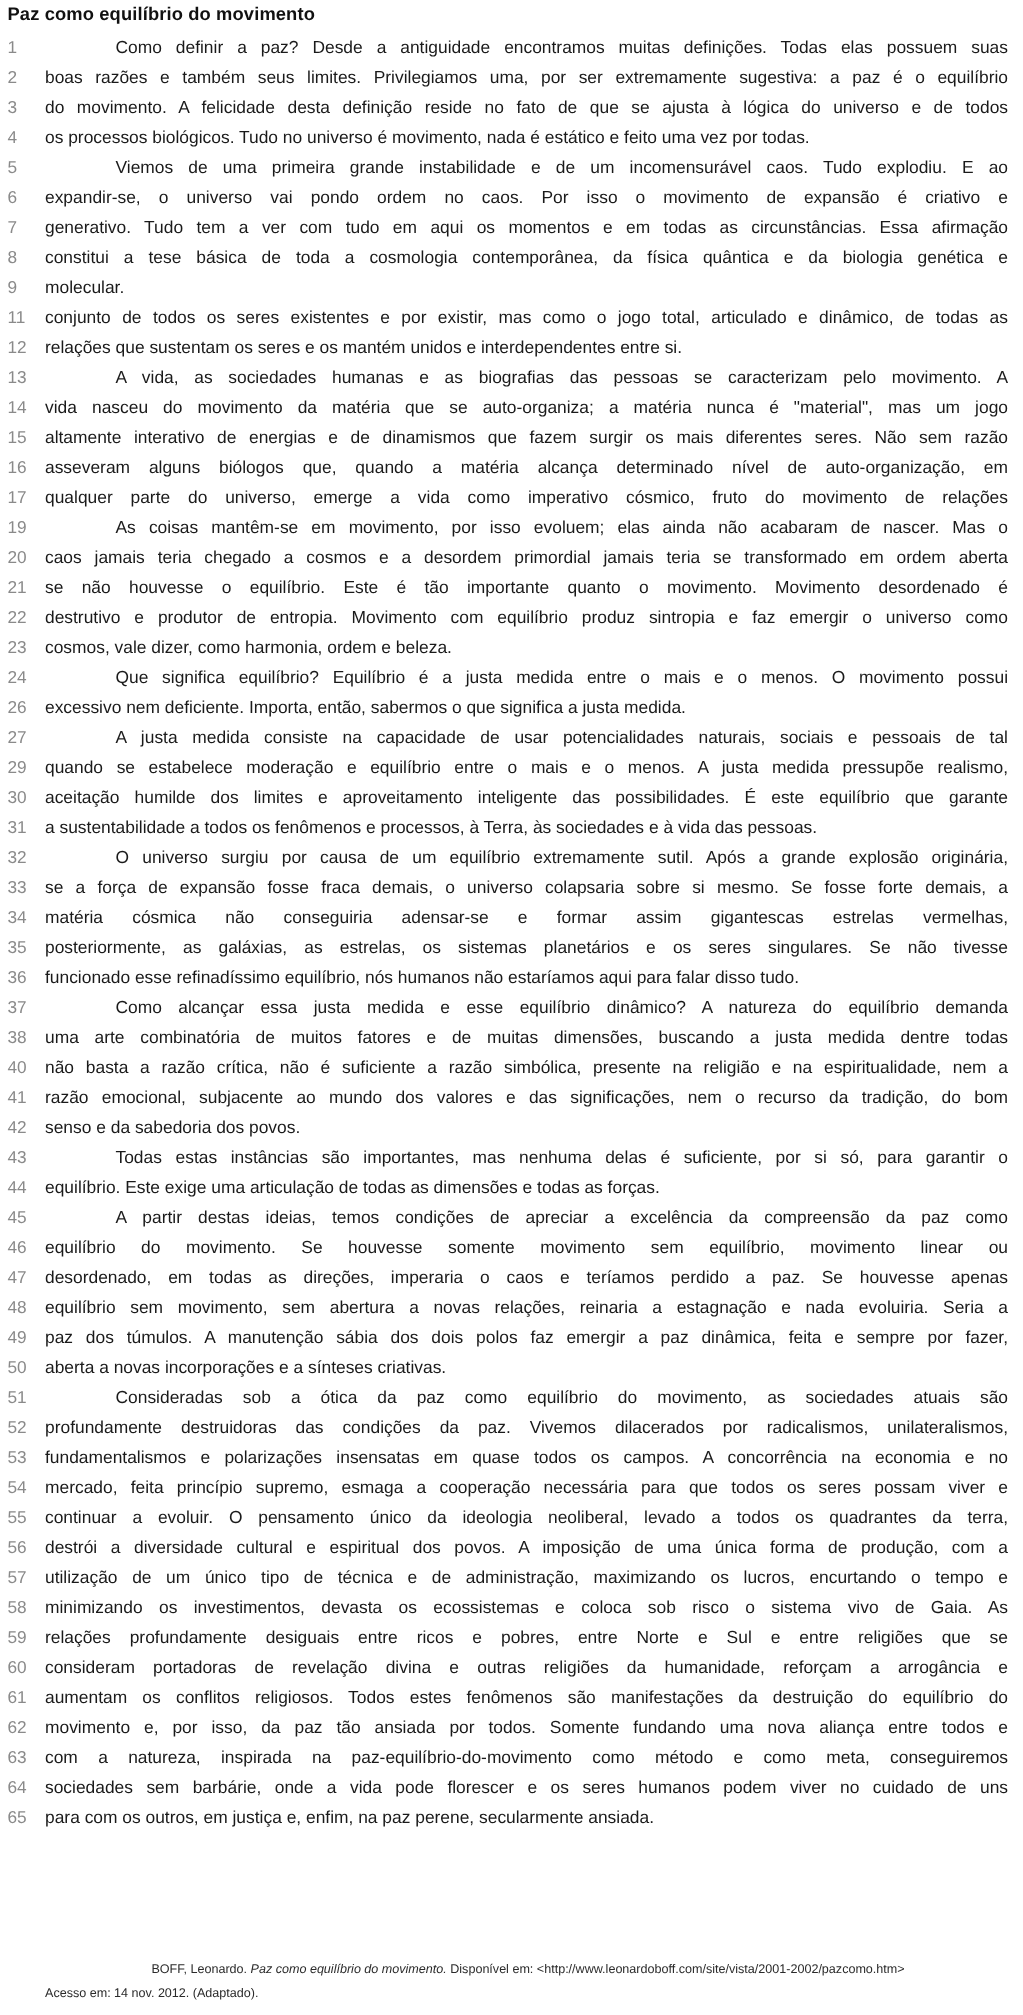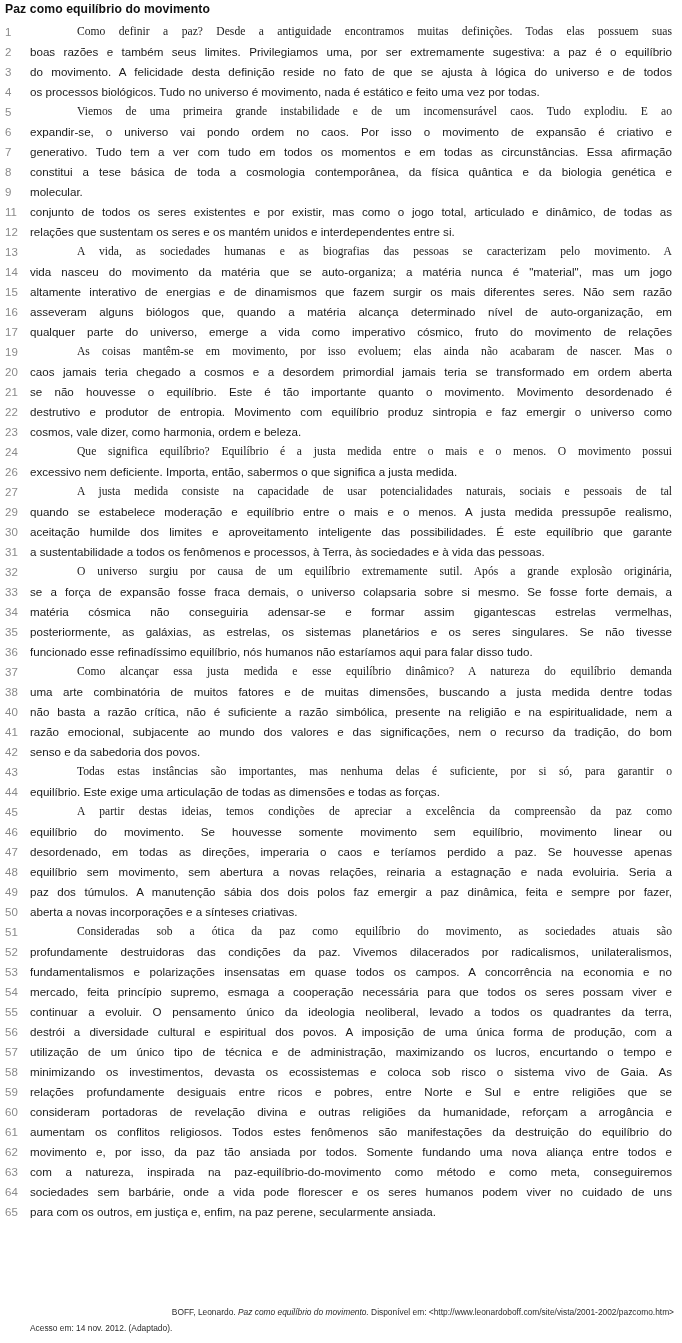--- a/index.html
+++ b/index.html
@@ -69,33 +69,32 @@
     overflow: visible;
   }
   
   .line-text.ragged {
     text-align: center;
     text-align-last: left;
   }
   
   .line-text.indent {
     text-indent: 47px;
-    font-family: Liberation Serif, serif;
   }
   .citation {
     position: absolute;
     left: 30px;
     width: 644px;
     font-size: 8.4px;
     line-height: 12px;
     color: #2b2b2b;
   }
   #cite-line-1 {
     top: 1306px;
-    text-align: right;
+    text-align: center;
   }
   #cite-line-2 {
     top: 1322px;
     text-align: left;
   }
   .cite-italic {
     font-style: italic;
   }
 </style>
 </head>
@@ -125,21 +124,21 @@
       <div class="line">
         <span class="line-num">5</span>
         <span class="line-text indent">Viemos de uma primeira grande instabilidade e de um incomensurável caos. Tudo explodiu. E ao</span>
       </div>
       <div class="line">
         <span class="line-num">6</span>
         <span class="line-text">expandir-se, o universo vai pondo ordem no caos. Por isso o movimento de expansão é criativo e</span>
       </div>
       <div class="line">
         <span class="line-num">7</span>
-        <span class="line-text">generativo. Tudo tem a ver com tudo em todos os momentos e em todas as circunstâncias. Essa afirmação</span>
+        <span class="line-text">generativo. Tudo tem a ver com tudo em aqui os momentos e em todas as circunstâncias. Essa afirmação</span>
       </div>
       <div class="line">
         <span class="line-num">8</span>
         <span class="line-text">constitui a tese básica de toda a cosmologia contemporânea, da física quântica e da biologia genética e</span>
       </div>
       <div class="line">
         <span class="line-num">9</span>
         <span class="line-text ragged">molecular.</span>
       </div>
       <div class="line">

